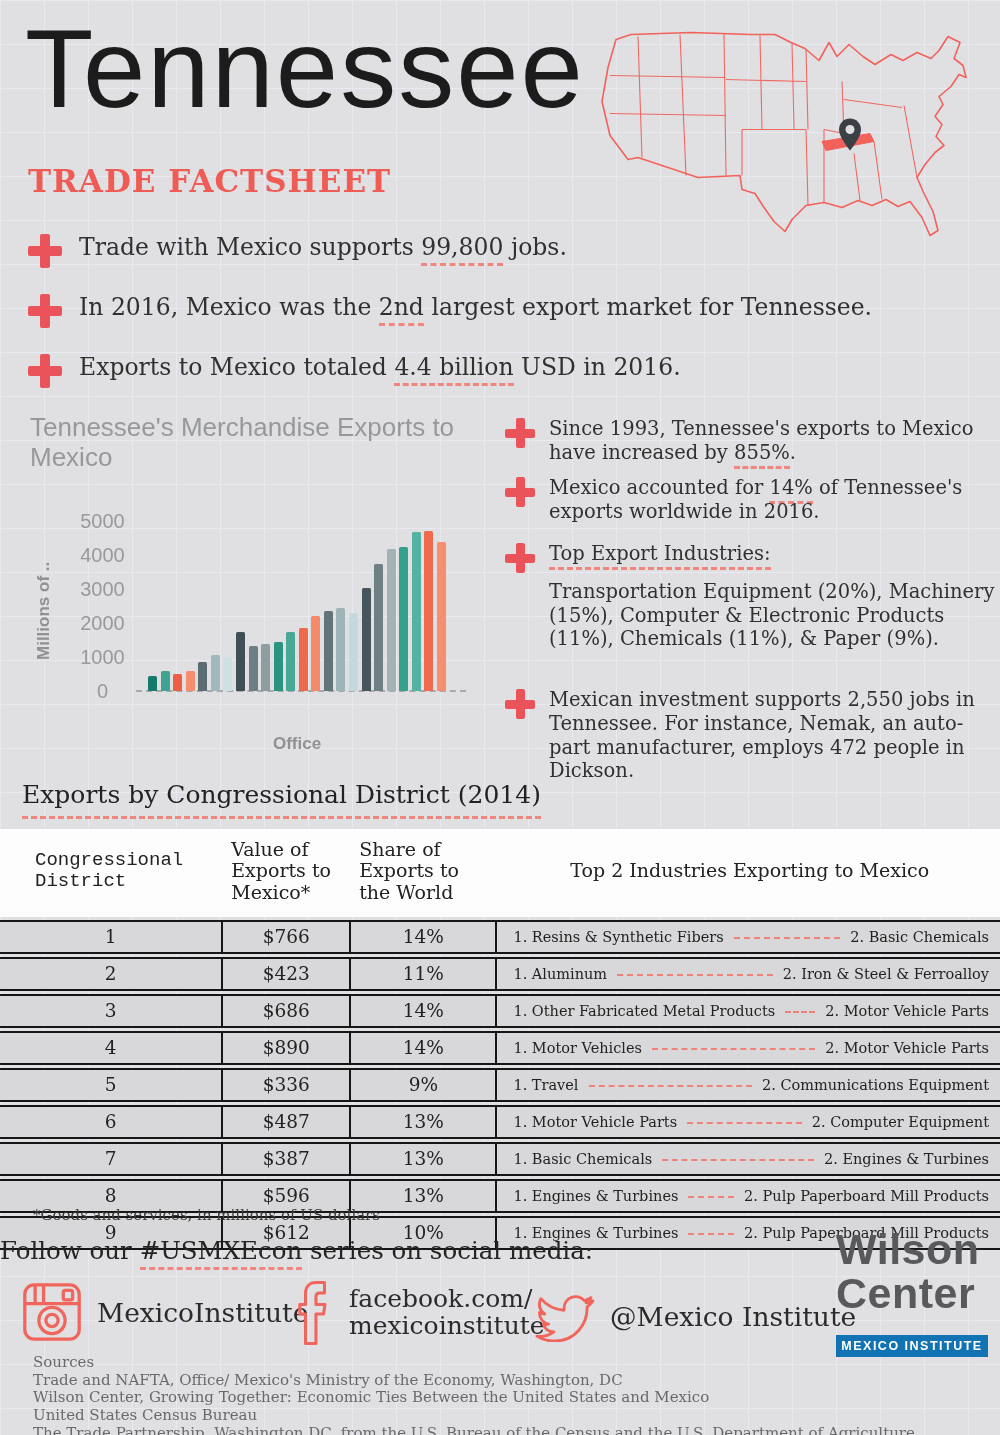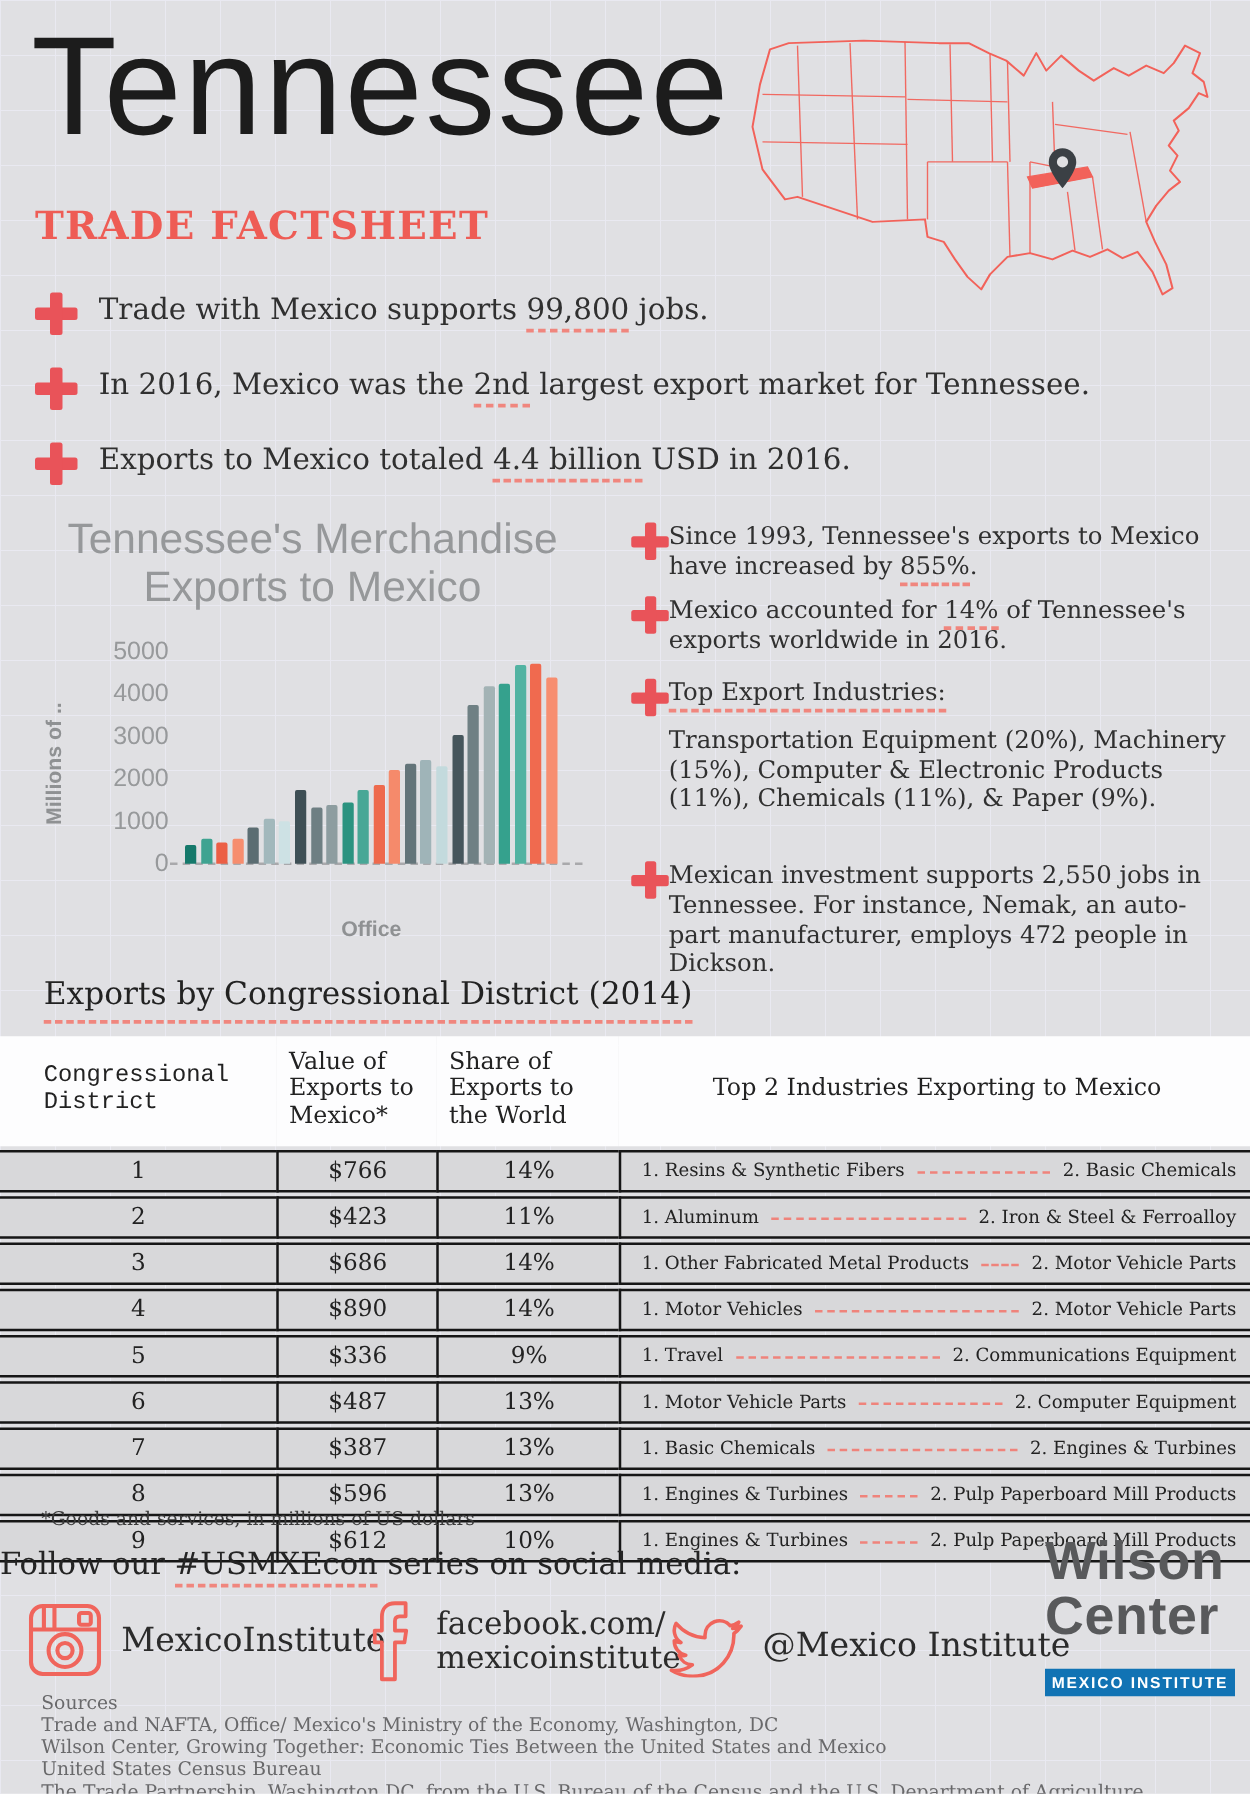--- a/index.html
+++ b/index.html
@@ -23,42 +23,42 @@
   .plus::before,.plus::after{content:"";position:absolute;background:#e95359;border-radius:2px;}
   .plus.b::before{left:0;top:12px;width:34px;height:10px;}
   .plus.b::after{left:12px;top:0;width:10px;height:34px;}
   .plus.f::before{left:0;top:10.5px;width:30px;height:9px;}
   .plus.f::after{left:10.5px;top:0;width:9px;height:30px;}
   
   .bullet{position:absolute;left:28px;display:flex;gap:17px;align-items:flex-start;width:950px;}
   .bullet .txt{font-size:23.5px;line-height:1.25;padding-top:1px;color:#303030;}
   .ud{border-bottom:3px dashed #f0867e;padding-bottom:2px;}
   
-  .chart-title{position:absolute;left:30px;top:412px;width:440px;text-align:center;
-    font-family:"Liberation Sans","DejaVu Sans",sans-serif;font-size:34px;color:#96989a;line-height:1.16;}
+  .chart-title{position:absolute;left:30px;top:412px;width:440px;text-align:left;
+    font-family:"Liberation Sans","DejaVu Sans",sans-serif;font-size:26px;color:#96989a;line-height:1.16;}
   .ylab{position:absolute;left:34px;top:523px;height:175px;writing-mode:vertical-rl;transform:rotate(180deg);
     font-family:"Liberation Sans","DejaVu Sans",sans-serif;font-weight:bold;font-size:17px;color:#8f9193;
     text-align:center;}
   .yticks{position:absolute;left:70px;top:511px;width:65px;height:191px;display:flex;flex-direction:column;
     justify-content:space-between;text-align:right;font-family:"Liberation Sans","DejaVu Sans",sans-serif;
-    font-size:20px;color:#97999b;line-height:21px;}
+    font-size:20px;color:#97999b;line-height:21px;align-items:center;}
   .zeroline{position:absolute;left:136px;top:690px;width:330px;border-top:2px dashed #a9a9ac;}
   .bars{position:absolute;left:148px;top:522px;width:298px;height:169px;display:flex;align-items:flex-end;
     justify-content:space-between;z-index:2;}
   .bar{width:9px;border-radius:1.5px 1.5px 0 0;}
   .xtick{position:absolute;left:148px;top:699px;width:298px;text-align:center;
     font-family:"Liberation Sans","DejaVu Sans",sans-serif;font-size:21px;color:#97999b;}
   .xlab{position:absolute;left:148px;top:734px;width:298px;text-align:center;
     font-family:"Liberation Sans","DejaVu Sans",sans-serif;font-weight:bold;font-size:17px;color:#8f9193;}
   
-  .fact{position:absolute;left:505px;display:flex;width:492px;}
+  .fact{position:absolute;left:505px;display:flex;gap:14px;width:492px;}
   .fact .txt{width:448px;font-size:19.5px;line-height:1.22;color:#303030;}
   .fact .txt p{margin:14px 0 0 0;}
   
-  .tbl-title{position:absolute;left:35px;top:780px;font-size:25px;color:#222;}
+  .tbl-title{position:absolute;left:22px;top:780px;font-size:25px;color:#222;}
   .tbl-title span{border-bottom:3px dashed #f0867e;padding-bottom:7px;}
   table.data{position:absolute;left:0;top:826px;width:1000px;border-collapse:separate;border-spacing:0 3px;}
   table.data th{background:#fdfdfe;font-weight:500;font-size:19px;line-height:1.12;text-align:left;
     vertical-align:middle;padding:10px 6px 14px 10px;color:#222;}
   table.data th.c1{padding-left:35px;font-family:Liberation Mono, monospace;}
   table.data th.c4{text-align:center;}
   table.data td{background:#d8d8da;height:28px;border-top:2px solid #161616;border-bottom:2px solid #161616;
     font-size:18.5px;text-align:center;vertical-align:middle;color:#222;}
   table.data td + td{border-left:2px solid #161616;}
   .indwrap{display:flex;align-items:center;padding:0 10px 0 15px;font-size:14.5px;white-space:nowrap;}

